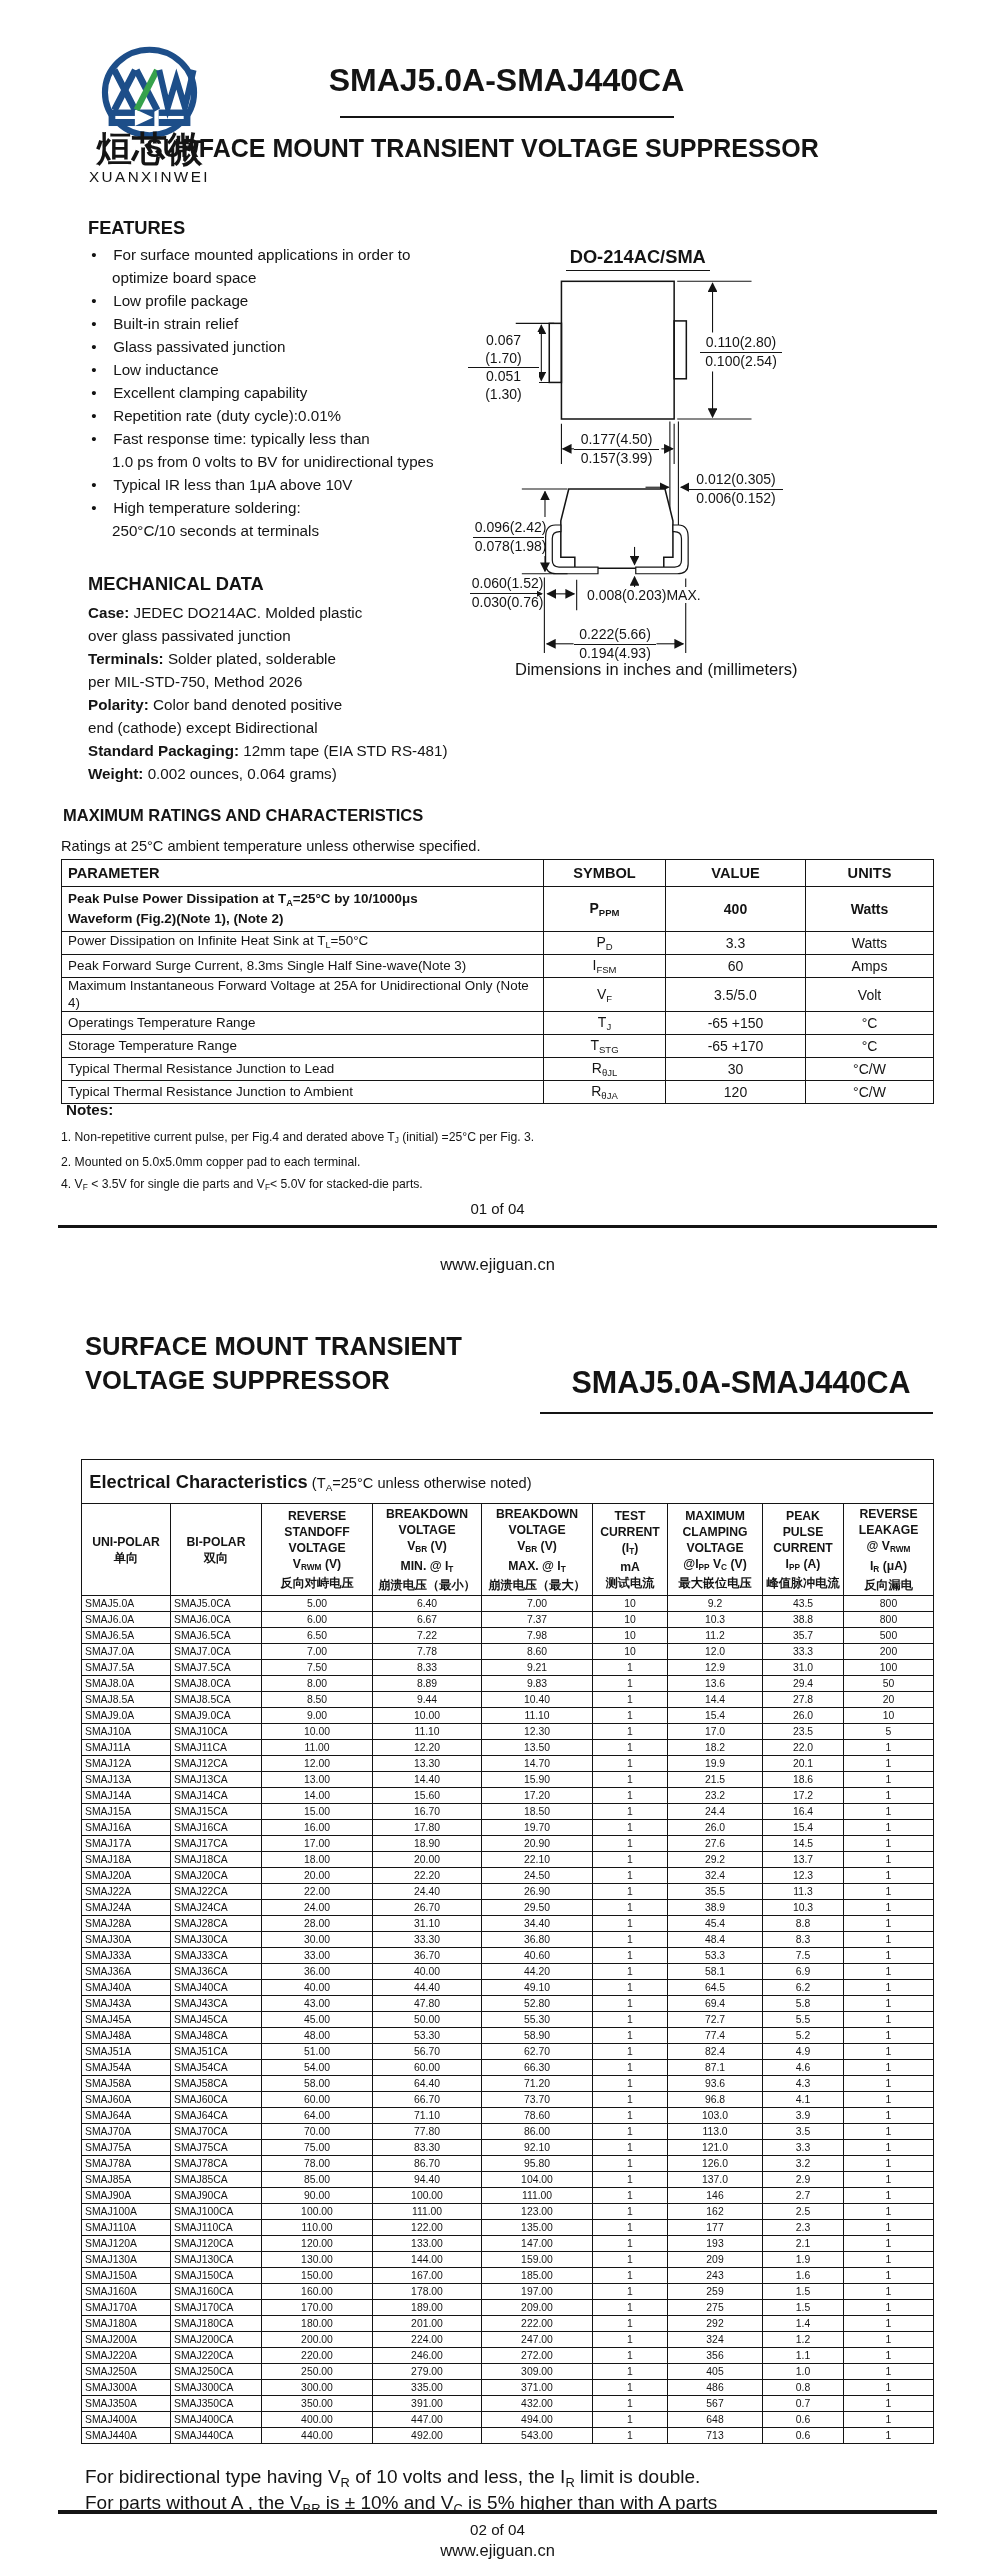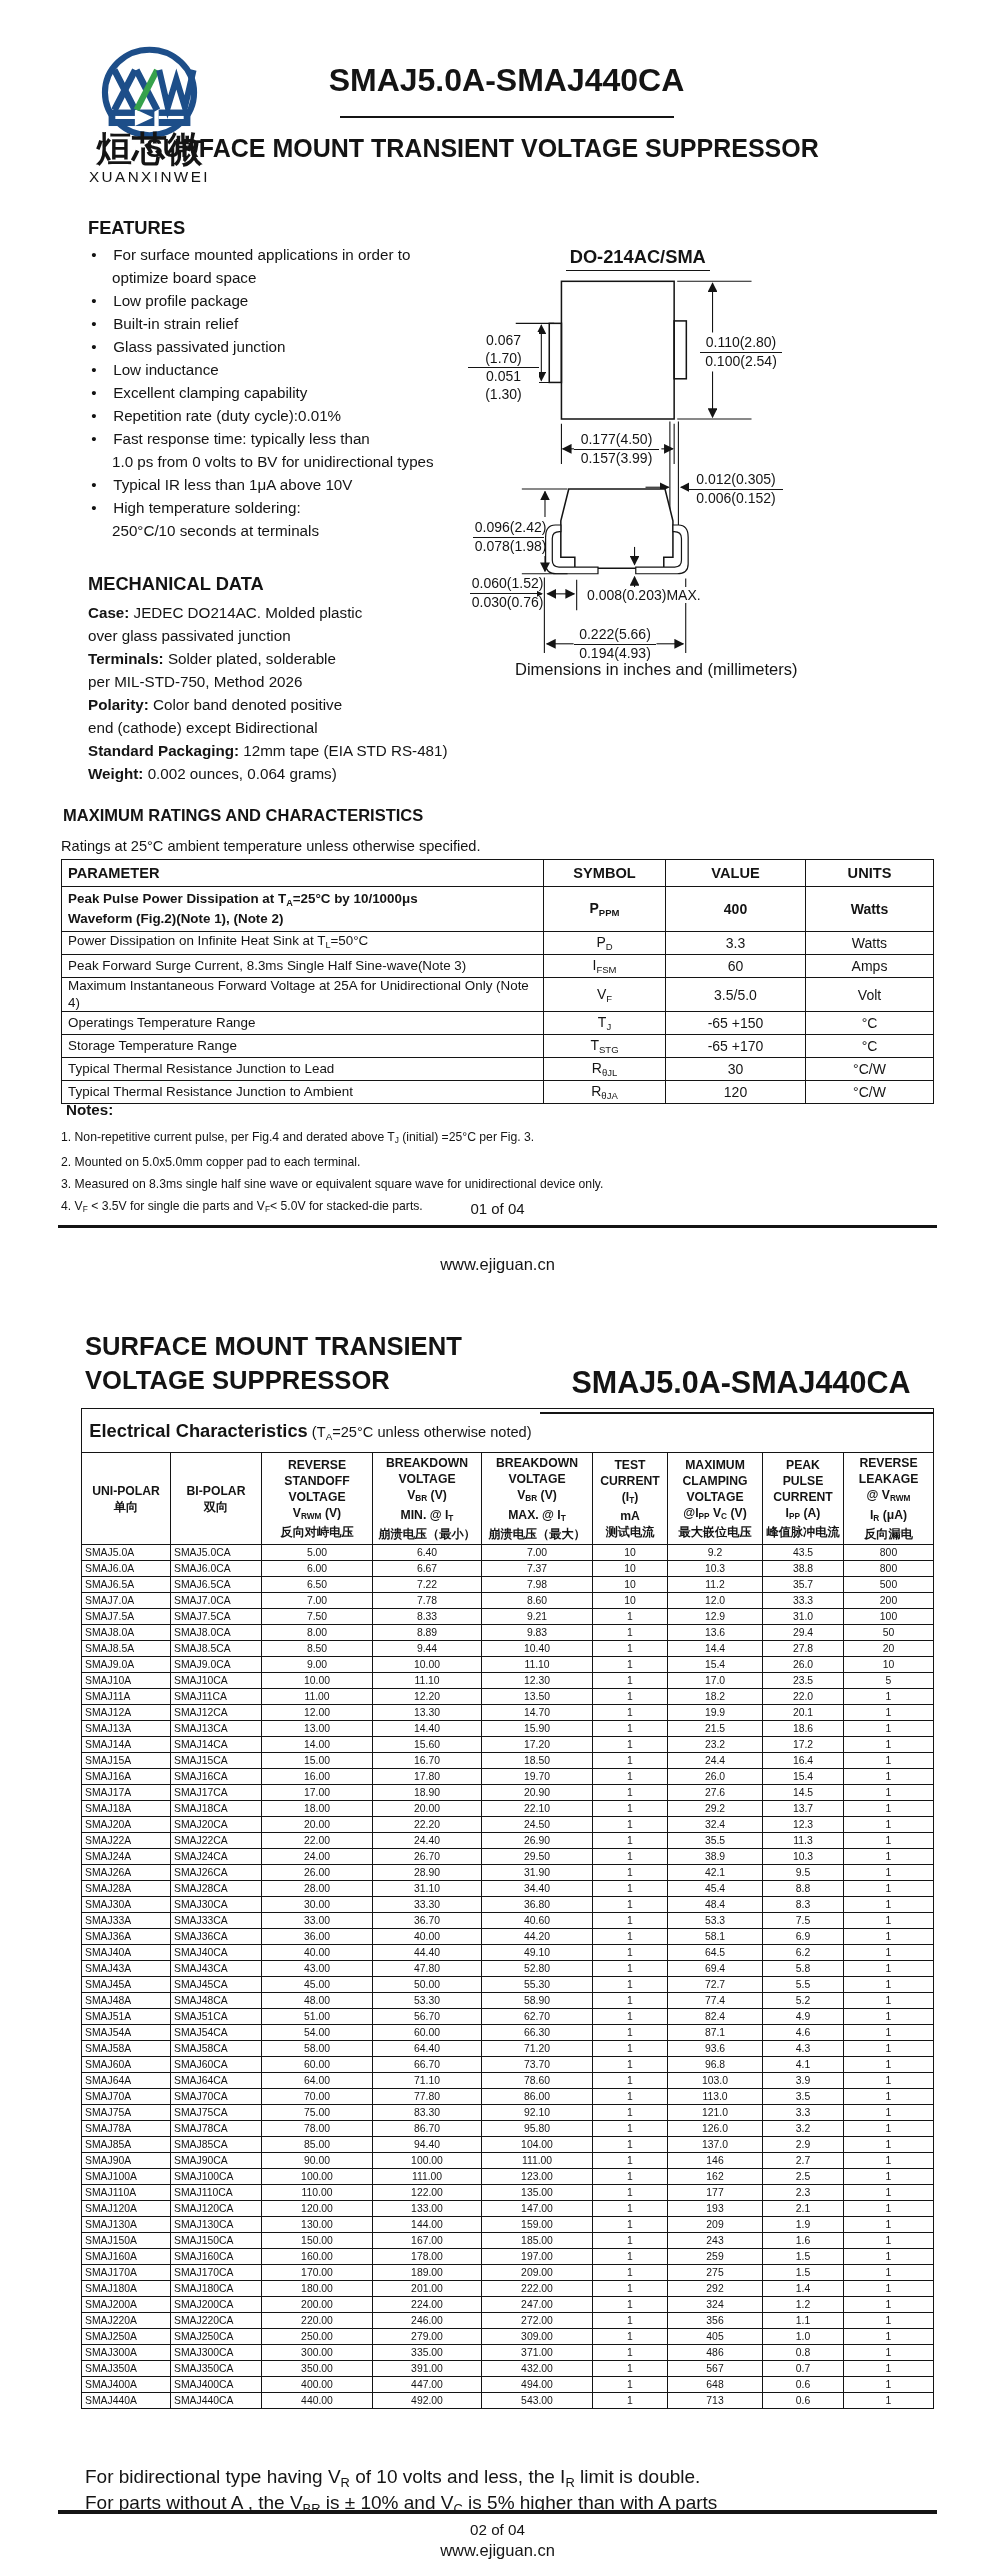--- a/index.html
+++ b/index.html
@@ -291,34 +291,33 @@
           <td data-name="value-cell">120</td>
           <td data-name="units-cell">°C/W</td>
         </tr>
       </tbody>
   </table>
 
   <div class="abs" style="left:66px;top:1101px;font-size:15.2px;font-weight:bold" data-name="notes-heading">Notes:</div>
   <div class="abs" style="left:61px;top:1126px;width:866px" data-name="notes-list">
       <div data-name="note-item" class="note">1. Non-repetitive current pulse, per Fig.4 and derated above T<sub>J</sub> (initial) =25°C per Fig. 3.</div>
       <div data-name="note-item" class="note">2. Mounted on 5.0x5.0mm copper pad to each terminal.</div>
-      <div data-name="note-item" class="note">3. Measured on 8.3ms single half sine wave or equivalent square wave for unidirectional device only.</div>
       <div data-name="note-item" class="note">4. V<sub>F</sub> &lt; 3.5V for single die parts and V<sub>F</sub>&lt; 5.0V for stacked-die parts.</div>
     </div>
 
   <div class="rule" style="left:58px;top:1225px;width:879px;height:3px" data-name="page1-footer-rule"></div>
   <div class="abs ctr" style="left:0;top:1200px;width:995px;font-size:15px" data-name="page1-page-number">01 of 04</div>
   <div class="abs ctr" style="left:0;top:1255px;width:995px;font-size:16.5px" data-name="page1-website">www.ejiguan.cn</div>
 
   <div class="abs" style="left:85px;top:1332px;font-size:25.6px;font-weight:bold" data-name="page2-title-line1">SURFACE MOUNT TRANSIENT</div>
   <div class="abs" style="left:85px;top:1366px;font-size:25.6px;font-weight:bold" data-name="page2-title-line2">VOLTAGE SUPPRESSOR</div>
   <div class="abs ctr" style="left:552px;top:1365px;width:378px;font-size:30.5px;font-weight:bold" data-name="page2-part-range">SMAJ5.0A-SMAJ440CA</div>
   <div class="rule" style="left:540px;top:1412px;width:393px;height:2.4px" data-name="part-range-underline"></div>
 
-  <table id="elec" class="abs" style="left:81px;top:1408px;width:853px" data-name="electrical-table">
+  <table id="elec" class="abs" style="left:81px;top:1459px;width:853px" data-name="electrical-table">
     <colgroup>
       <col style="width:89px">
         <col style="width:91px">
         <col style="width:111px">
       <col style="width:109px">
         <col style="width:111px">
         <col style="width:75px">
       <col style="width:95px">
         <col style="width:81px">
         <col>
@@ -556,31 +555,20 @@
           <td data-name="bi-polar-cell" class="pl">SMAJ24CA</td>
           <td data-name="value-cell">24.00</td>
           <td data-name="value-cell">26.70</td>
           <td data-name="value-cell">29.50</td>
           <td data-name="value-cell">1</td>
           <td data-name="value-cell">38.9</td>
           <td data-name="value-cell">10.3</td>
           <td data-name="value-cell">1</td>
         </tr>
         <tr data-name="elec-row">
-          <td data-name="uni-polar-cell" class="pl">SMAJ26A</td>
-          <td data-name="bi-polar-cell" class="pl">SMAJ26CA</td>
-          <td data-name="value-cell">26.00</td>
-          <td data-name="value-cell">28.90</td>
-          <td data-name="value-cell">31.90</td>
-          <td data-name="value-cell">1</td>
-          <td data-name="value-cell">42.1</td>
-          <td data-name="value-cell">9.5</td>
-          <td data-name="value-cell">1</td>
-        </tr>
-        <tr data-name="elec-row">
           <td data-name="uni-polar-cell" class="pl">SMAJ28A</td>
           <td data-name="bi-polar-cell" class="pl">SMAJ28CA</td>
           <td data-name="value-cell">28.00</td>
           <td data-name="value-cell">31.10</td>
           <td data-name="value-cell">34.40</td>
           <td data-name="value-cell">1</td>
           <td data-name="value-cell">45.4</td>
           <td data-name="value-cell">8.8</td>
           <td data-name="value-cell">1</td>
         </tr>

